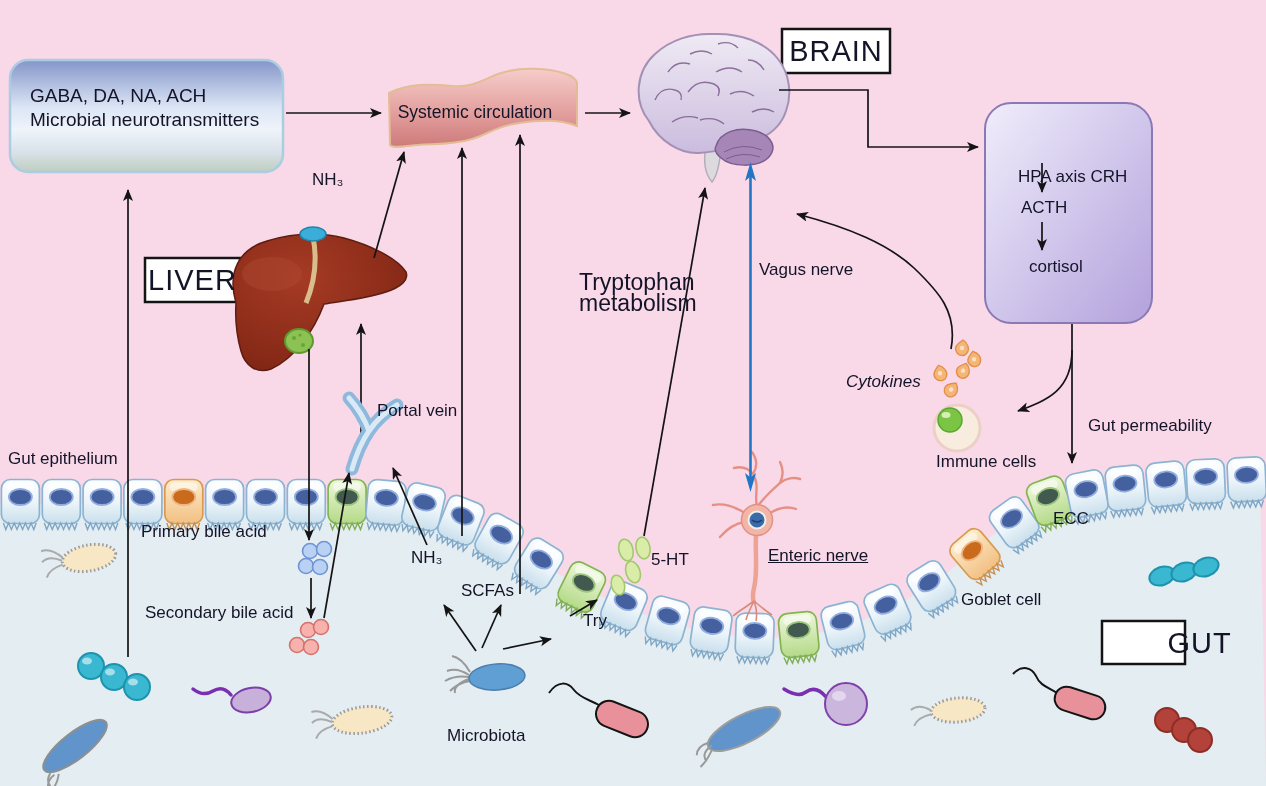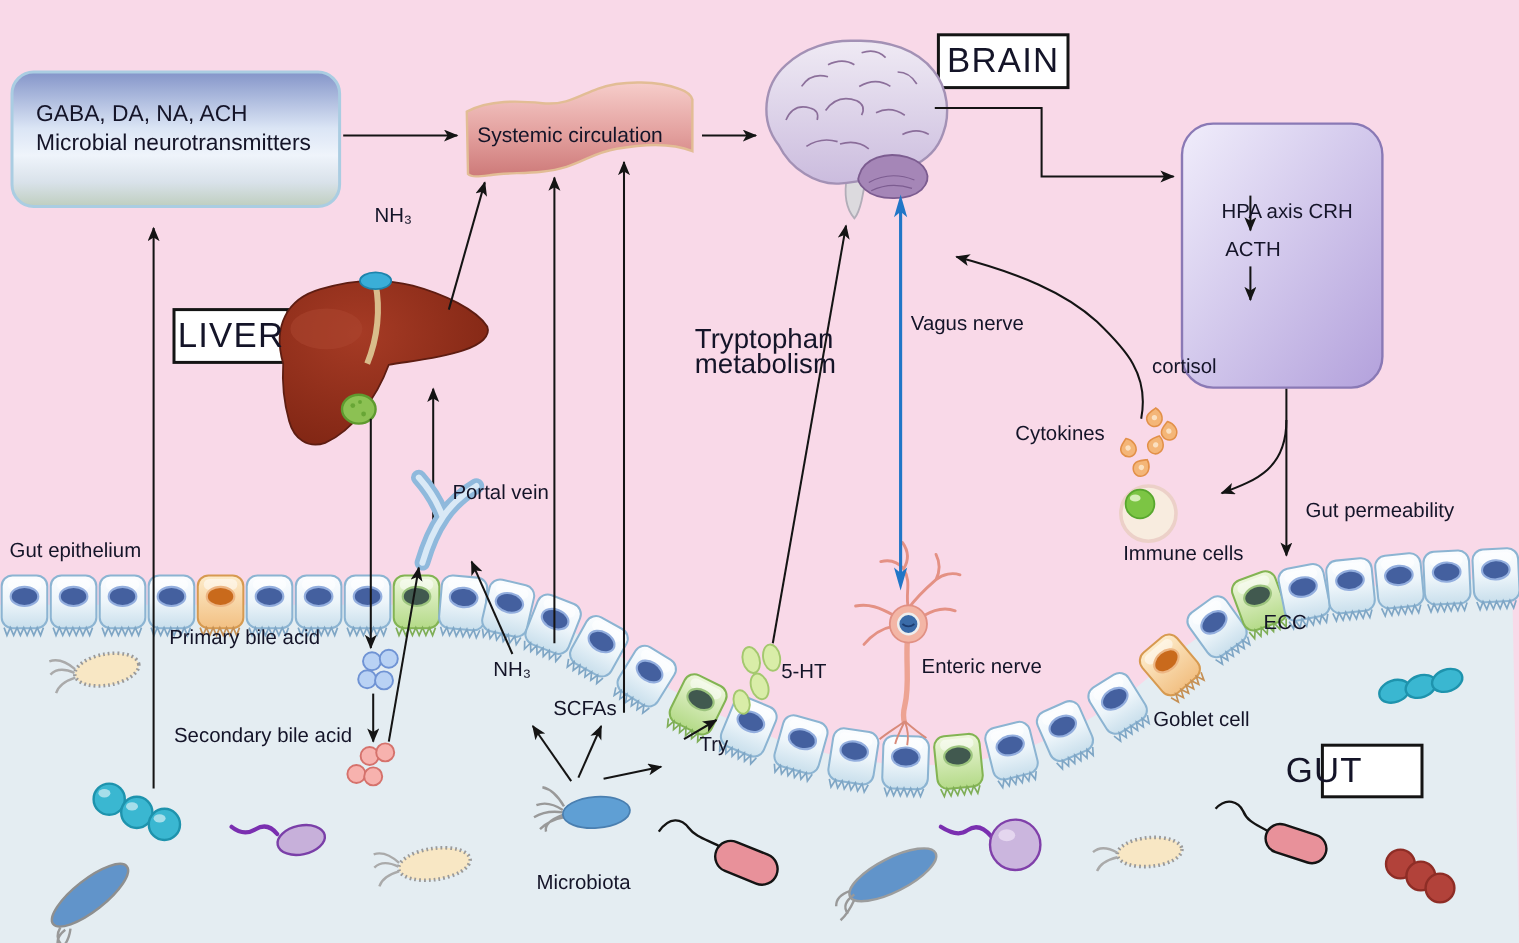--- a/index.html
+++ b/index.html
@@ -464,41 +464,41 @@
 
 <div class="mbx">
   <div>GABA, DA, NA, ACH</div>
   <div>Microbial neurotransmitters</div>
 </div>
 
 <div class="banner-text">Systemic circulation</div>
 
 <div class="title" style="left:782px;top:29px;width:108px;height:44px;">BRAIN</div>
 <div class="title" style="left:145px;top:258px;width:95px;height:44px;">LIVER</div>
-<div class="title" style="left:1062px;top:621px;width:83px;height:43px;">GUT</div>
+<div class="title" style="left:1158px;top:621px;width:83px;height:43px;">GUT</div>
 
 <div class="hpa-line" style="left:1018px;top:139px;margin-top:28px;">HPA axis CRH</div>
 <div class="hpa-line" style="left:1021px;top:198px;">ACTH</div>
-<div class="hpa-line" style="left:960px;top:257px;margin-top:39px;">cortisol</div>
+<div class="hpa-line" style="left:1029px;top:257px;">cortisol</div>
 
 <div class="lbl" style="left:312px;top:170px;">NH₃</div>
 <div class="lbl" style="left:377px;top:401px;">Portal vein</div>
 <div class="lbl" style="left:8px;top:449px;">Gut epithelium</div>
 <div class="lbl" style="left:141px;top:522px;">Primary bile acid</div>
 <div class="lbl" style="left:145px;top:603px;">Secondary bile acid</div>
 <div class="lbl" style="left:411px;top:548px;">NH₃</div>
 <div class="lbl" style="left:461px;top:581px;">SCFAs</div>
 <div class="lbl" style="left:556px;top:611px;margin-left:27px;">Try</div>
 <div class="lbl" style="left:447px;top:726px;">Microbiota</div>
 <div class="lbl" style="left:651px;top:550px;">5-HT</div>
-<div class="lbl" style="left:768px;top:546px;">Enteric nerve</div>
+<div class="lbl" style="left:768px;top:546px;text-decoration:underline;">Enteric nerve</div>
 <div class="lbl2" style="left:579px;top:272px;">
   <div>Tryptophan</div>
   <div>metabolism</div>
 </div>
 <div class="lbl" style="left:759px;top:260px;">Vagus nerve</div>
-<div class="lbl" style="left:846px;top:352px;">Cytokines</div>
+<div class="lbl" style="left:846px;top:372px;font-style:italic;">Cytokines</div>
 <div class="lbl" style="left:936px;top:452px;">Immune cells</div>
 <div class="lbl" style="left:1088px;top:416px;text-align:center;">Gut permeability</div>
 <div class="lbl" style="left:1053px;top:509px;">ECC</div>
 <div class="lbl" style="left:961px;top:566px;margin-top:24px;">Goblet cell</div>
 
 </div>
 
 </body></html>

